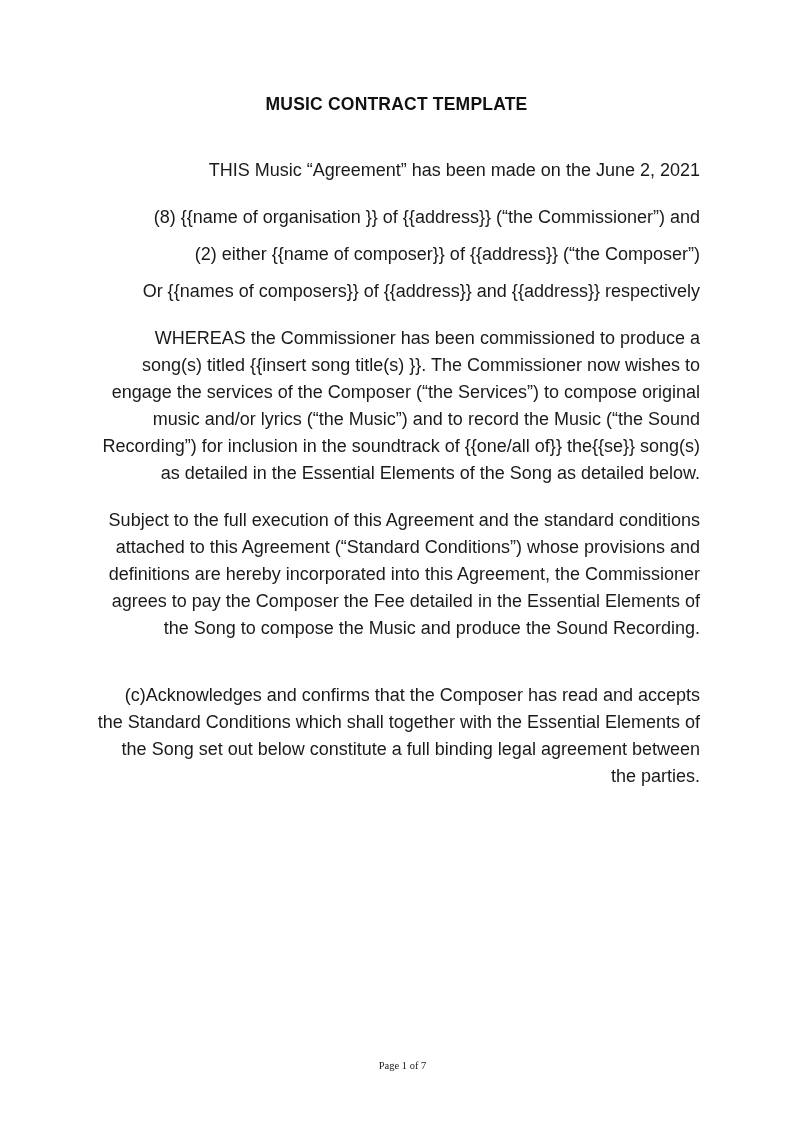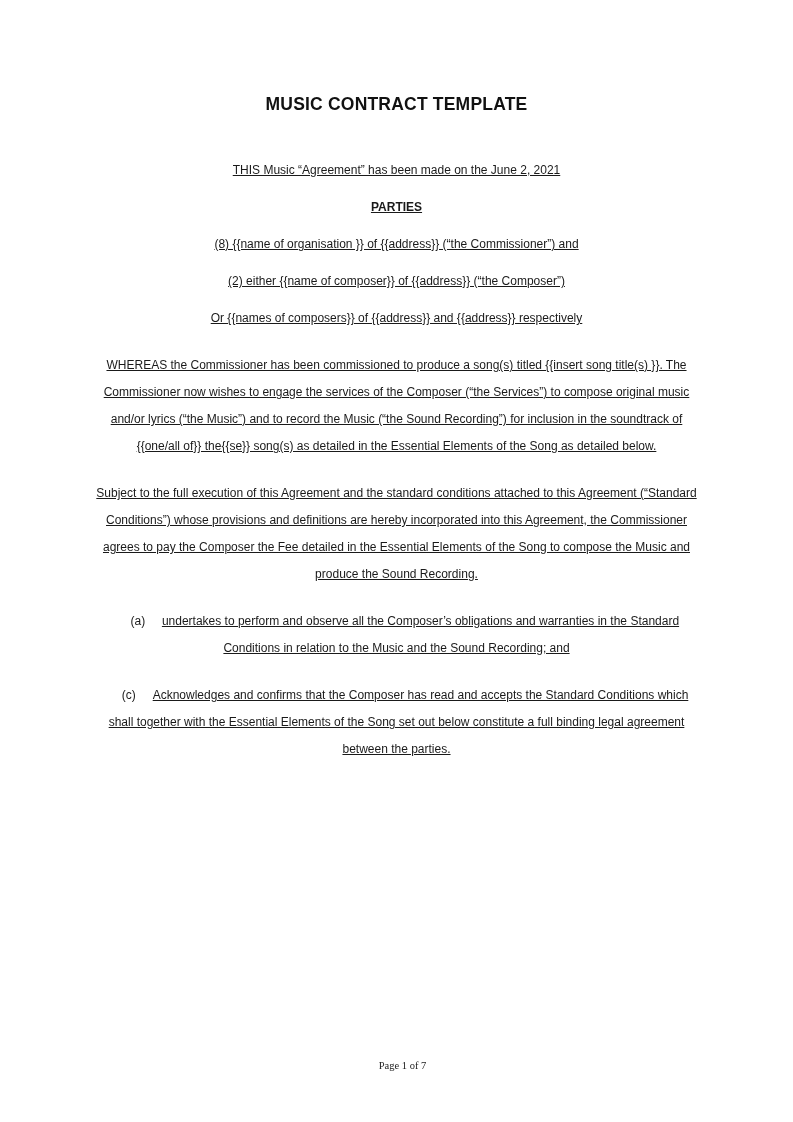--- a/index.html
+++ b/index.html
@@ -32,26 +32,25 @@
   .doc-title {
     text-align: center;
     font-size: 17.5px;
     font-weight: bold;
     letter-spacing: 0.2px;
     margin: 0 0 0 0;
     padding-top: 6px;
     color: #111111;
   }
   .para {
-    font-size: 12px;
+    font-size: 18px;
     line-height: 27px;
     color: #1a1a1a;
     margin: 0;
-    text-align: center;
-    text-decoration: underline;
+    text-align: right;
   }
   .gap-xl { height: 42px; }
   .gap-m  { height: 10px; }
   .bold { font-weight: bold; }
   .item-label {
     display: inline-block;
     min-width: 48px;
   }
   .footer {
     position: absolute;
@@ -71,21 +70,20 @@
   <div class="content">
 
     <h1 class="doc-title">MUSIC CONTRACT TEMPLATE</h1>
 
     <div class="gap-xl"></div>
 
     <p class="para">THIS Music “Agreement” has been made on the June 2, 2021</p>
 
     <div class="gap-m"></div>
 
-    <p class="para bold">PARTIES</p>
 
     <div class="gap-m"></div>
 
     <p class="para">(8) {{name of organisation }} of {{address}} (“the Commissioner”) and</p>
 
     <div class="gap-m"></div>
 
     <p class="para">(2) either {{name of composer}} of {{address}} (“the Composer”)</p>
 
     <div class="gap-m"></div>
@@ -104,23 +102,20 @@
 
     <div class="gap-m"></div>
 
     <p class="para">Subject to the full execution of this Agreement and the standard conditions attached to this Agreement (“Standard Conditions”) whose provisions and definitions are hereby incorporated into this Agreement, the Commissioner agrees to pay the Composer the Fee detailed in the Essential Elements of the Song to compose the Music and produce the Sound Recording.</p>
 
     <div class="gap-m"></div>
 
 
     <div class="gap-m"></div>
 
-    <p class="para">
-      <span class="item-label">(a)</span><span>undertakes to perform and observe all the Composer’s obligations and warranties in the Standard Conditions in relation to the Music and the Sound Recording; and</span>
-    </p>
 
     <div class="gap-m"></div>
 
 
     <div class="gap-m"></div>
 
     <p class="para">
       <span class="item-label">(c)</span><span>Acknowledges and confirms that the Composer has read and accepts the Standard Conditions which shall together with the Essential Elements of the Song set out below constitute a full binding legal agreement between the parties.</span>
     </p>
 

